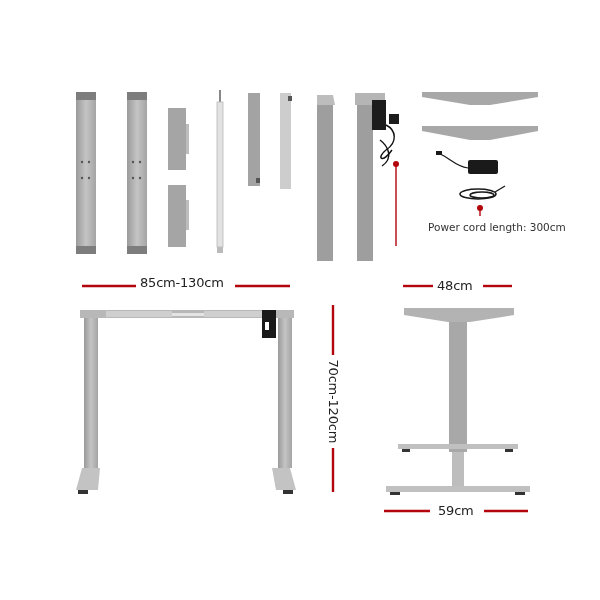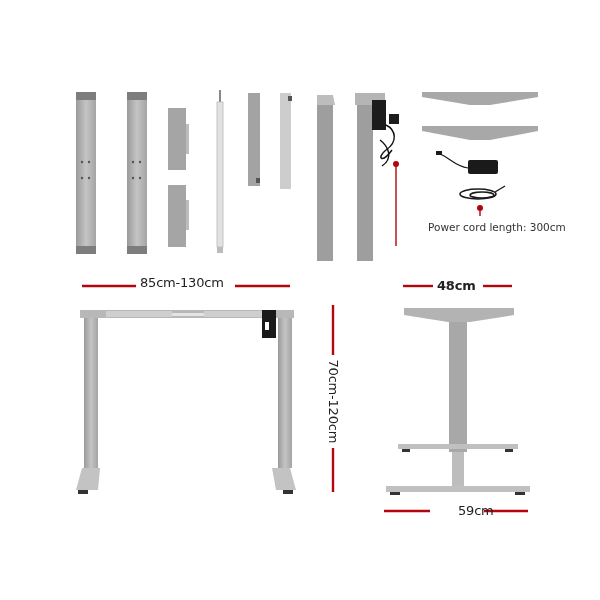--- a/index.html
+++ b/index.html
@@ -158,17 +158,17 @@
     <rect x="402" y="449" width="8" height="3" fill="#333"></rect>
     <rect x="505" y="449" width="8" height="3" fill="#333"></rect>
     <rect x="390" y="492" width="10" height="3" fill="#333"></rect>
     <rect x="515" y="492" width="10" height="3" fill="#333"></rect>
   </g>
 </svg>
 
 <div class="lbl note" style="left:428px;top:221px;">Power cord length: 300cm</div>
 
 <div class="lbl dim" style="left:140px;top:275px;">85cm-130cm</div>
-<div class="lbl dim" style="left:437px;top:278px;font-weight:bold;">48cm</div>
+<div class="lbl dim" style="left:437px;top:278px;">48cm</div>
 <div class="lbl dim vert" style="left:292px;top:393px;width:82px;text-align:center;">70cm-120cm</div>
-<div class="lbl dim" style="left:438px;top:503px;margin-left:20px;">59cm</div>
+<div class="lbl dim" style="left:438px;top:503px;">59cm</div>
 
 </div>
 
 </body></html>

